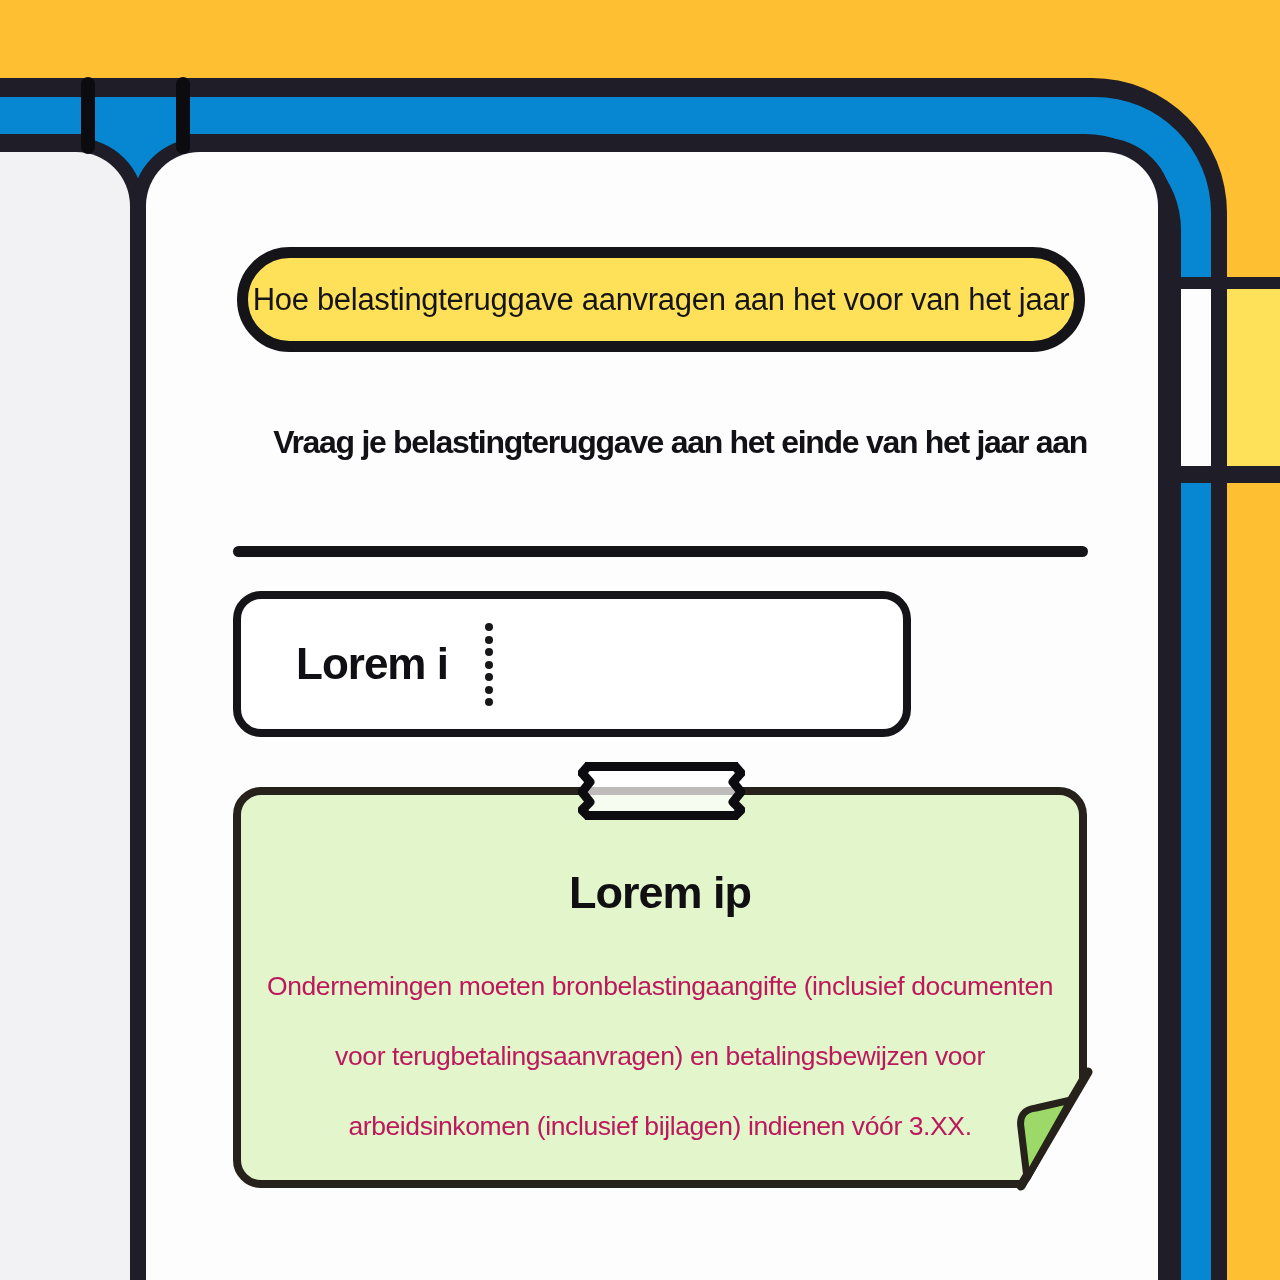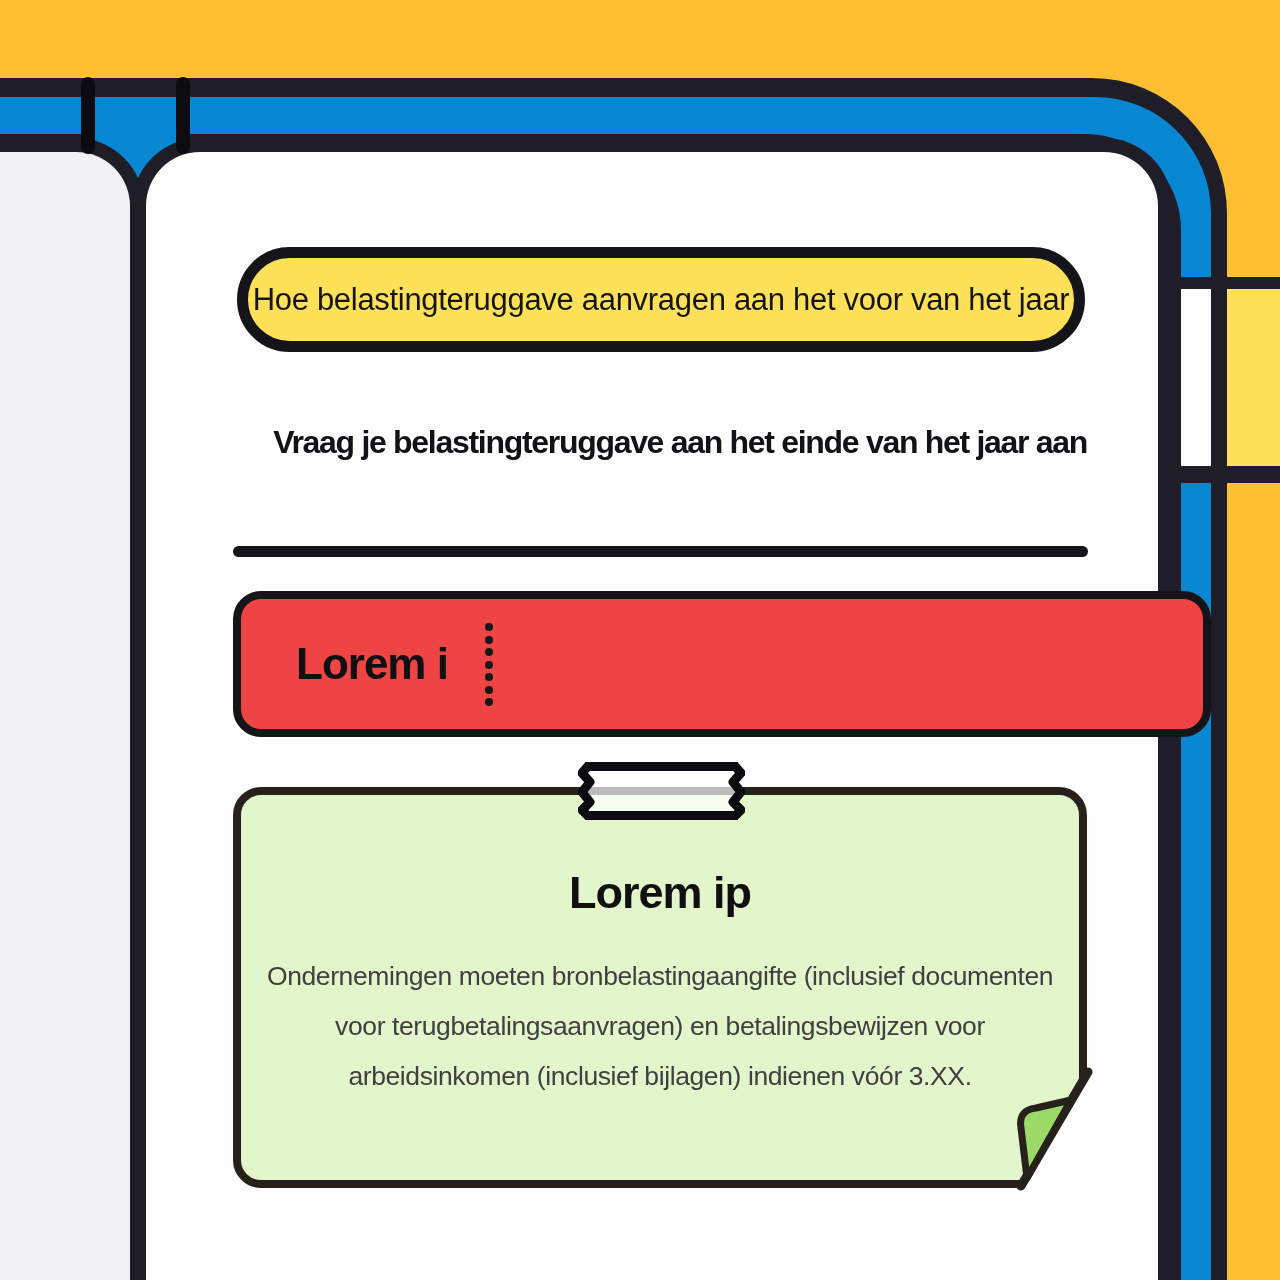--- a/index.html
+++ b/index.html
@@ -40,36 +40,36 @@
     position:absolute;left:50%;top:50%;transform:translate(-50%,-50%);
     white-space:nowrap;font-size:31px;font-weight:500;letter-spacing:-0.3px;color:#151519;
   }
   #section-heading{
     left:233px;top:424px;width:854px;text-align:right;white-space:nowrap;
     font-size:32px;font-weight:800;letter-spacing:-1.3px;color:#121216;
   }
   #divider{left:233px;top:546px;width:855px;height:11px;background:#141419;border-radius:6px;}
 
   #schedule-box{
-    left:233px;top:591px;width:978px;height:146px;box-sizing:border-box;
-    background:#ef4444;border:8px solid #141419;border-radius:28px;
+    left:233px;top:591px;width:678px;height:146px;box-sizing:border-box;
+    background:#ffffff;border:8px solid #141419;border-radius:28px;
   }
   #schedule-box .label{position:absolute;left:55px;top:50%;transform:translateY(-50%);font-size:44px;font-weight:800;letter-spacing:-1px;color:#101014;}
   #dotted-sep{position:absolute;left:244px;top:24px;display:flex;flex-direction:column;gap:4.5px;}
   #dotted-sep i{width:8px;height:8px;border-radius:50%;background:#17171A;}
   #schedule-box .value{position:absolute;left:287px;top:50%;transform:translateY(-50%);font-size:37px;font-weight:400;letter-spacing:-0.5px;color:#1B1B1F;white-space:nowrap;}
 
   #note-card{
     left:233px;top:787px;width:854px;height:401px;box-sizing:border-box;
     background:#E2F5CB;border:8px solid #26211B;border-radius:28px;
   }
   #note-card .note-title{position:absolute;left:0;top:72px;width:100%;text-align:center;font-size:45px;font-weight:800;letter-spacing:-1px;color:#101013;}
   #note-card .note-body{
     position:absolute;left:7px;top:156px;width:824px;
-    text-align:center;font-size:26.5px;line-height:50px;letter-spacing:-0.4px;color:#404040;
+    text-align:center;font-size:26.5px;line-height:70px;letter-spacing:-0.4px;color:#be185d;
   }
   #fold-svg{left:975px;top:1060px;}
   #tape-svg{left:578px;top:762px;}
 </style>
 </head>
 <body>
 
 <div class="abs" id="frame-outer"></div>
 <div class="abs" id="frame-blue"></div>
 <div class="abs" id="frame-inner"></div>

